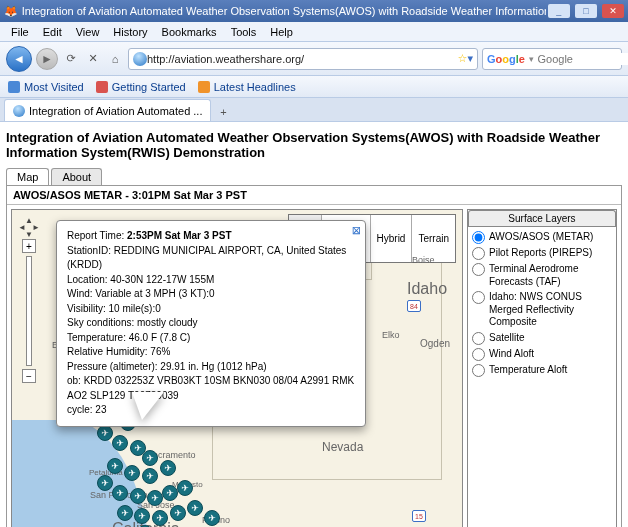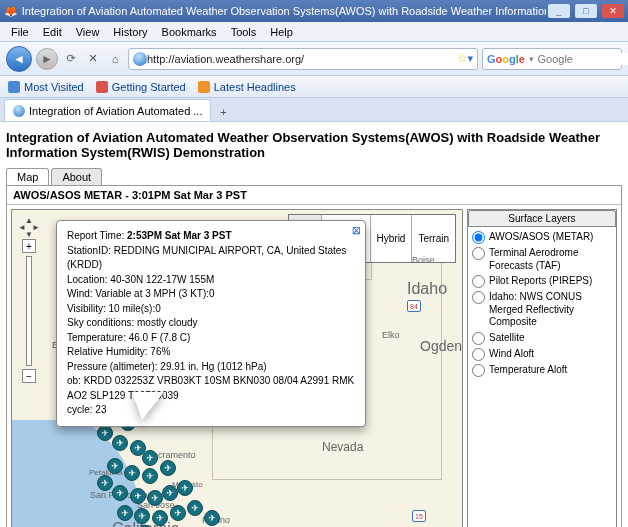--- a/index.html
+++ b/index.html
@@ -210,21 +210,21 @@
         <div class="maplabel" style="left:135px;top:240px;font-size:9px">Sacramento</div>
         <div class="maplabel" style="left:78px;top:280px;font-size:9px">San Francisco</div>
         <div class="maplabel" style="left:125px;top:290px;font-size:9px">San Jose</div>
         <div class="maplabel" style="left:190px;top:305px;font-size:9px">Fresno</div>
 
         <div class="maplabel" style="left:197px;top:187px;font-size:9px">Reno</div>
 
         <div class="maplabel" style="left:290px;top:115px;font-size:9px">Winnemucca</div>
         <div class="maplabel" style="left:370px;top:120px;font-size:9px">Elko</div>
         <div class="maplabel" style="left:400px;top:45px;font-size:9px">Boise</div>
-        <div class="maplabel" style="left:408px;top:128px;font-size:14px">Ogden</div>
+        <div class="maplabel" style="left:408px;top:128px;font-size:10px">Ogden</div>
         <div class="maplabel" style="left:100px;top:100px;font-size:9px">Redding</div>
         <div class="maplabel" style="left:40px;top:130px;font-size:9px">Eureka</div>
         <div class="maplabel" style="left:77px;top:258px;font-size:8px">Petaluma</div>
         <div class="maplabel" style="left:160px;top:270px;font-size:8px">Modesto</div>
         <div class="maplabel" style="left:125px;top:315px;font-size:8px">Salinas</div>
 
         <div class="road" style="left:395px;top:90px">84</div>
         <div class="road" style="left:245px;top:158px">80</div>
         <div class="road" style="left:400px;top:300px">15</div>
         <div class="road" style="left:125px;top:205px">5</div>
@@ -261,25 +261,25 @@
         <div class="layertabs">
           <div class="lt2">Surface Layers</div>
         </div>
         <div class="layerbody">
           <label>
               <input type="radio" name="lyr" checked="" style="">
               <span>AWOS/ASOS (METAR)</span>
             </label>
           <label>
               <input type="radio" name="lyr" style="">
+              <span>Pilot Reports (PIREPS)</span>
+            </label>
+          <label>
+              <input type="radio" name="lyr" style="">
               <span>Terminal Aerodrome Forecasts (TAF)</span>
-            </label>
-          <label>
-              <input type="radio" name="lyr" style="">
-              <span>Pilot Reports (PIREPS)</span>
             </label>
           <label>
               <input type="radio" name="lyr" style="">
               <span>Idaho: NWS CONUS Merged Reflectivity Composite</span>
             </label>
           <label>
               <input type="radio" name="lyr" style="">
               <span>Satellite</span>
             </label>
           <label>

